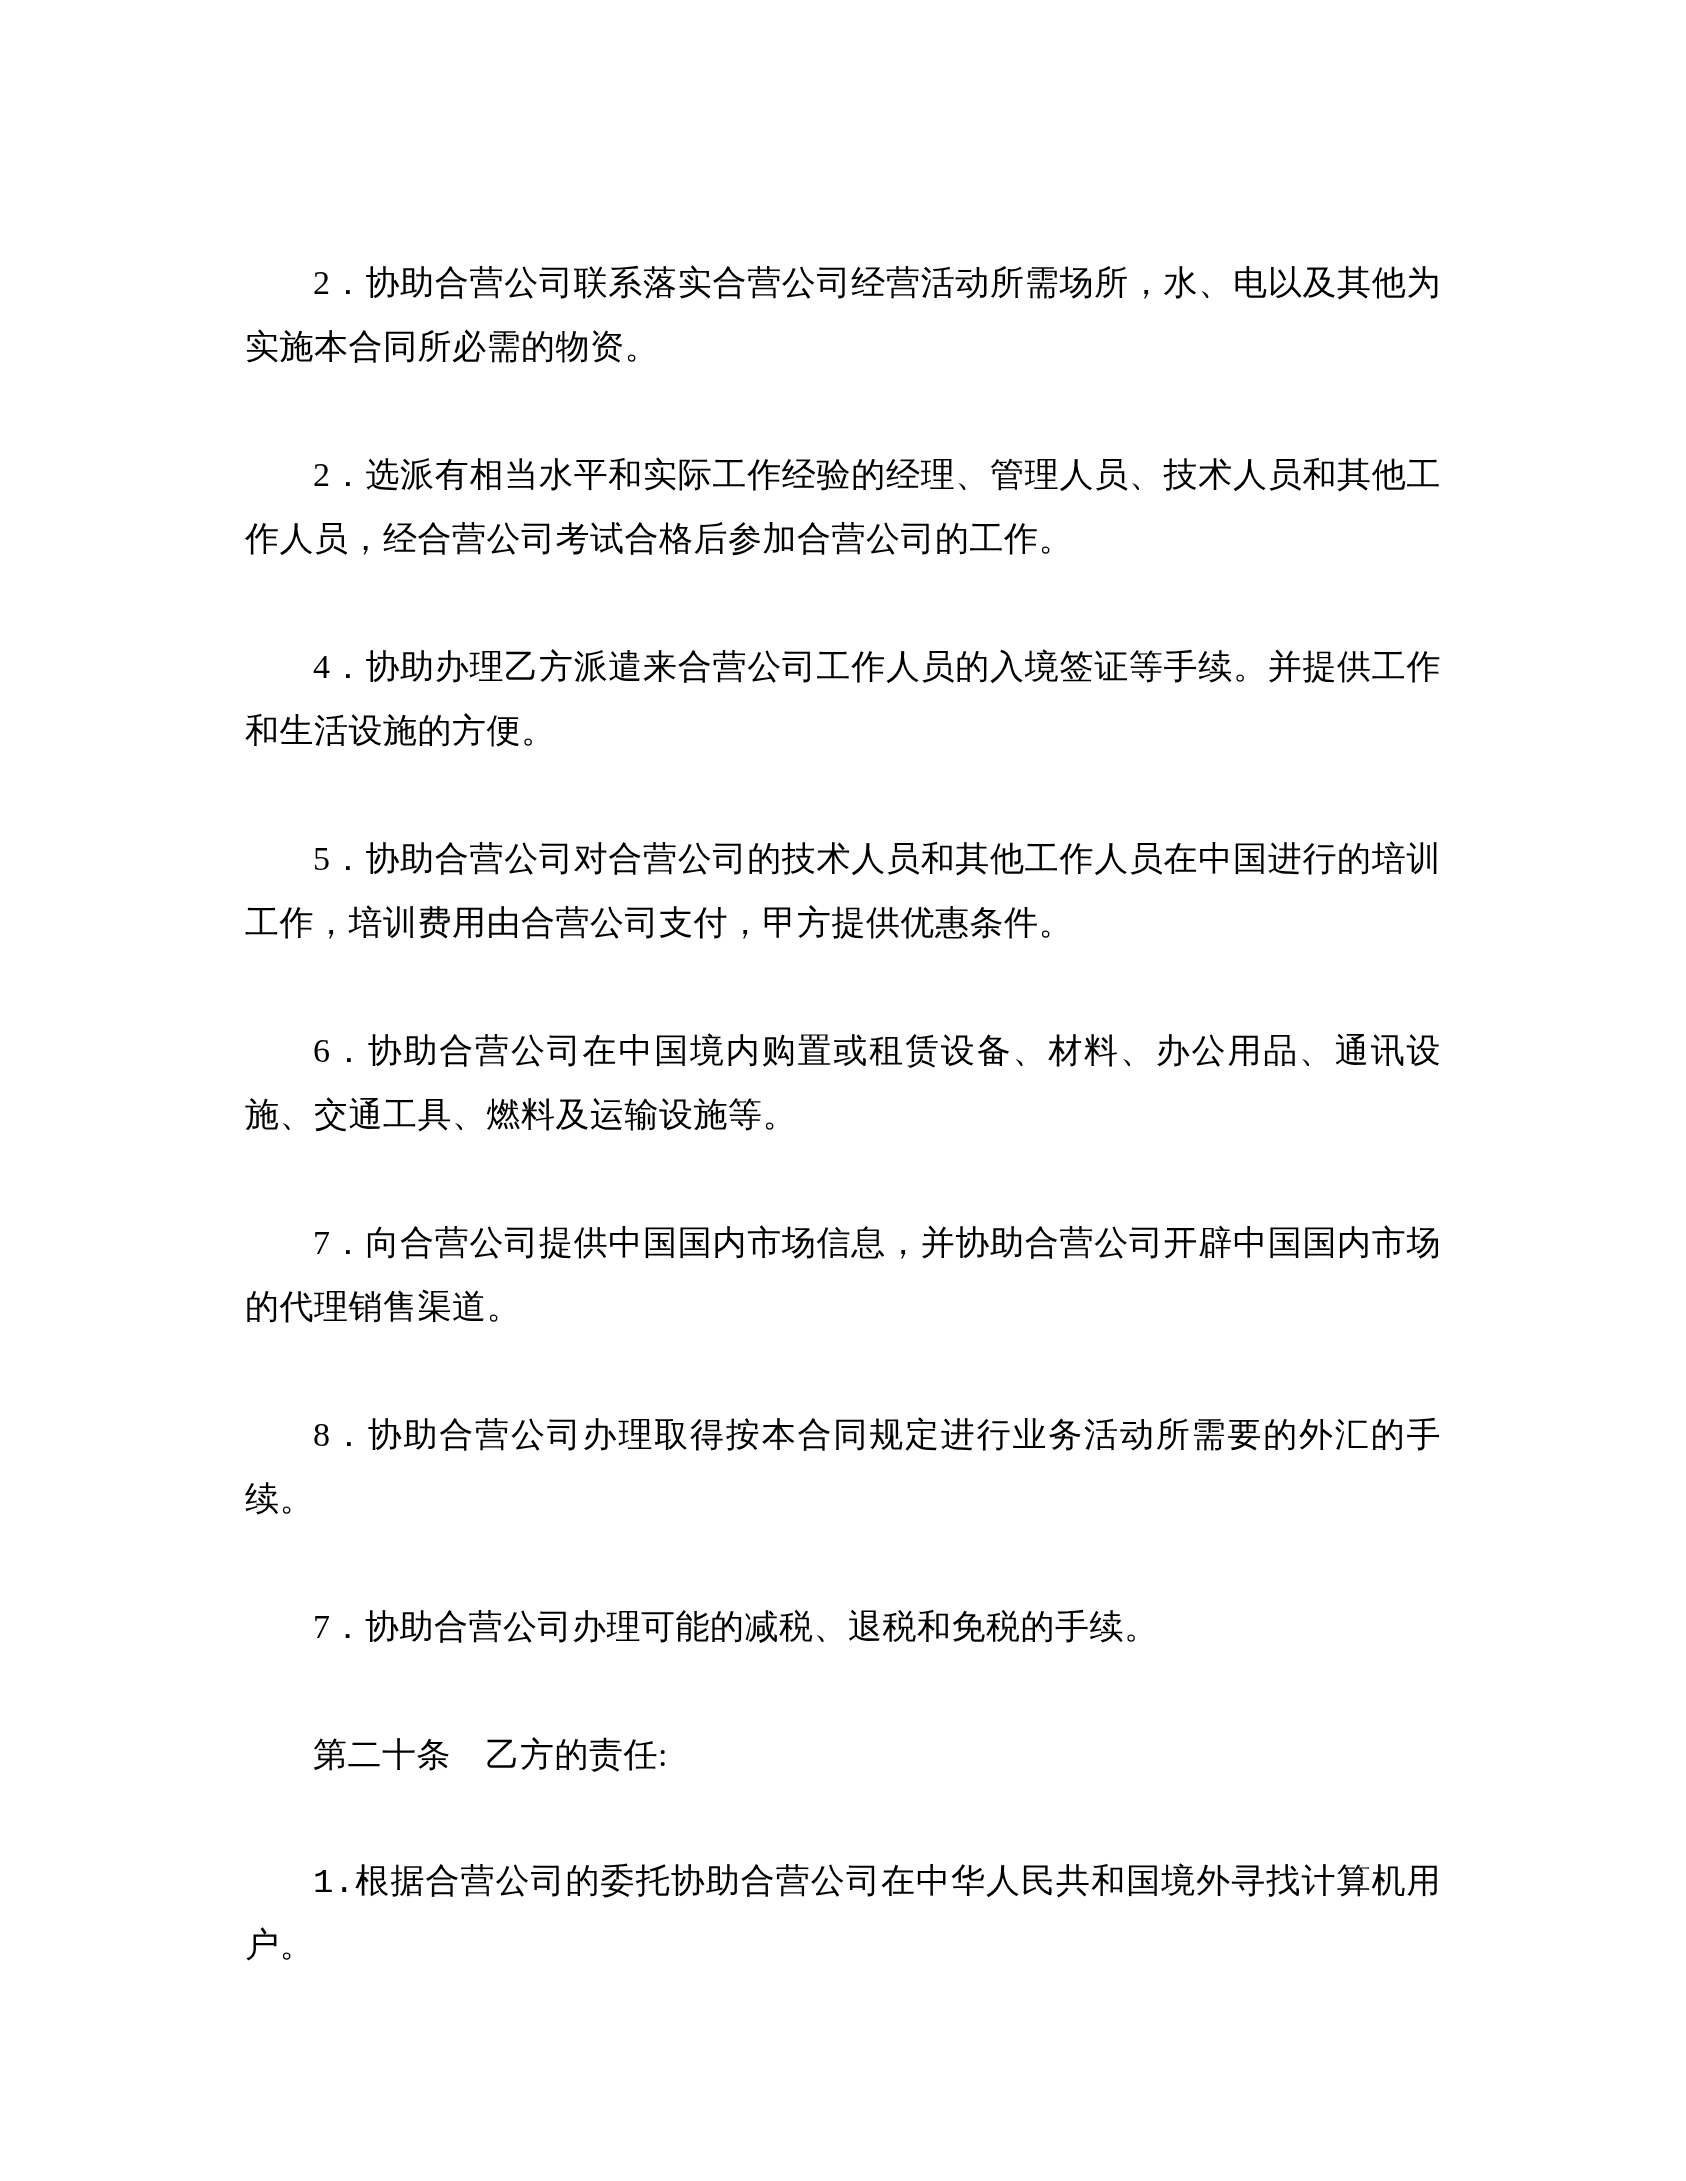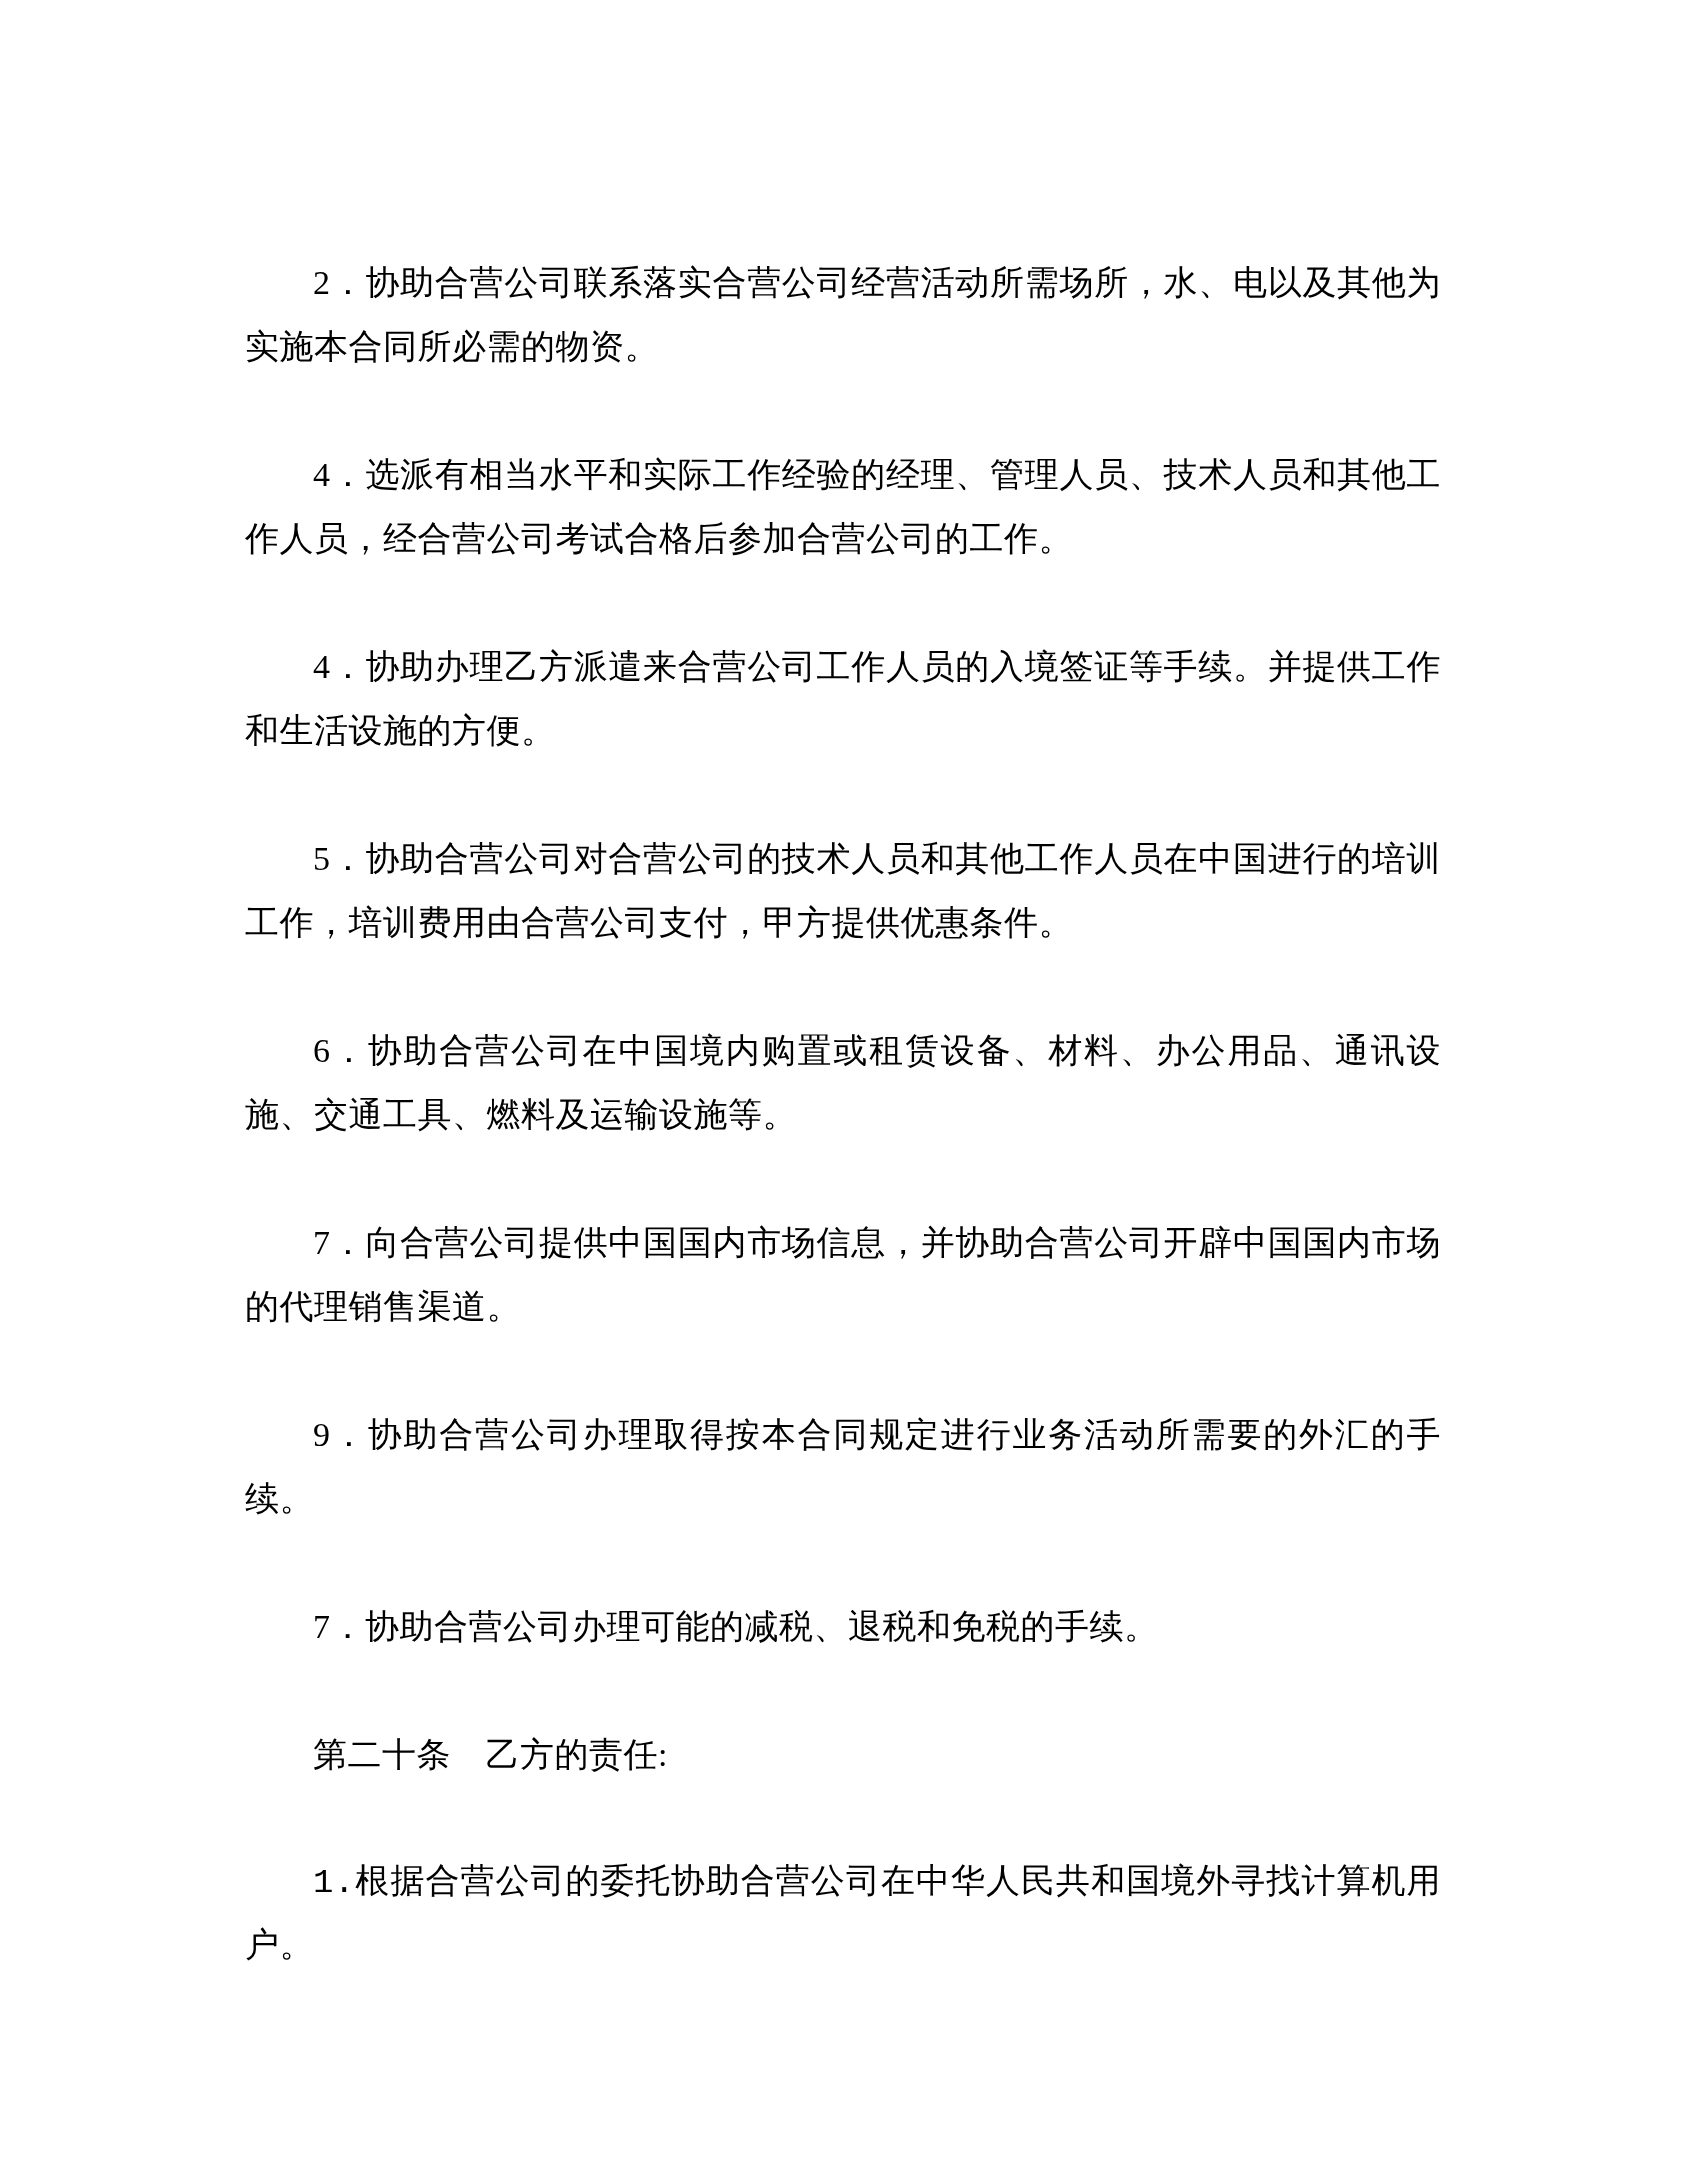--- a/index.html
+++ b/index.html
@@ -35,24 +35,24 @@
     margin-bottom: 0;
     font-family: Liberation Mono, monospace;
   }
 </style>
 </head>
 <body>
 
 <div class="page">
   <div class="content">
     <p class="para">2．协助合营公司联系落实合营公司经营活动所需场所，水、电以及其他为实施本合同所必需的物资。</p>
-    <p class="para">4．选派有相当水平和实际工作经验的经理、管理人员、技术人员和其他工作人员，经合营公司考试合格后参加合营公司的工作。</p>
+    <p class="para">2．选派有相当水平和实际工作经验的经理、管理人员、技术人员和其他工作人员，经合营公司考试合格后参加合营公司的工作。</p>
     <p class="para">4．协助办理乙方派遣来合营公司工作人员的入境签证等手续。并提供工作和生活设施的方便。</p>
     <p class="para">5．协助合营公司对合营公司的技术人员和其他工作人员在中国进行的培训工作，培训费用由合营公司支付，甲方提供优惠条件。</p>
     <p class="para">6．协助合营公司在中国境内购置或租赁设备、材料、办公用品、通讯设施、交通工具、燃料及运输设施等。</p>
     <p class="para">7．向合营公司提供中国国内市场信息，并协助合营公司开辟中国国内市场的代理销售渠道。</p>
-    <p class="para">9．协助合营公司办理取得按本合同规定进行业务活动所需要的外汇的手续。</p>
+    <p class="para">8．协助合营公司办理取得按本合同规定进行业务活动所需要的外汇的手续。</p>
     <p class="para">7．协助合营公司办理可能的减税、退税和免税的手续。</p>
     <p class="para">第二十条　乙方的责任:</p>
     <p class="para">1.根据合营公司的委托协助合营公司在中华人民共和国境外寻找计算机用户。</p>
   </div>
 </div>
 
 
 </body></html>

